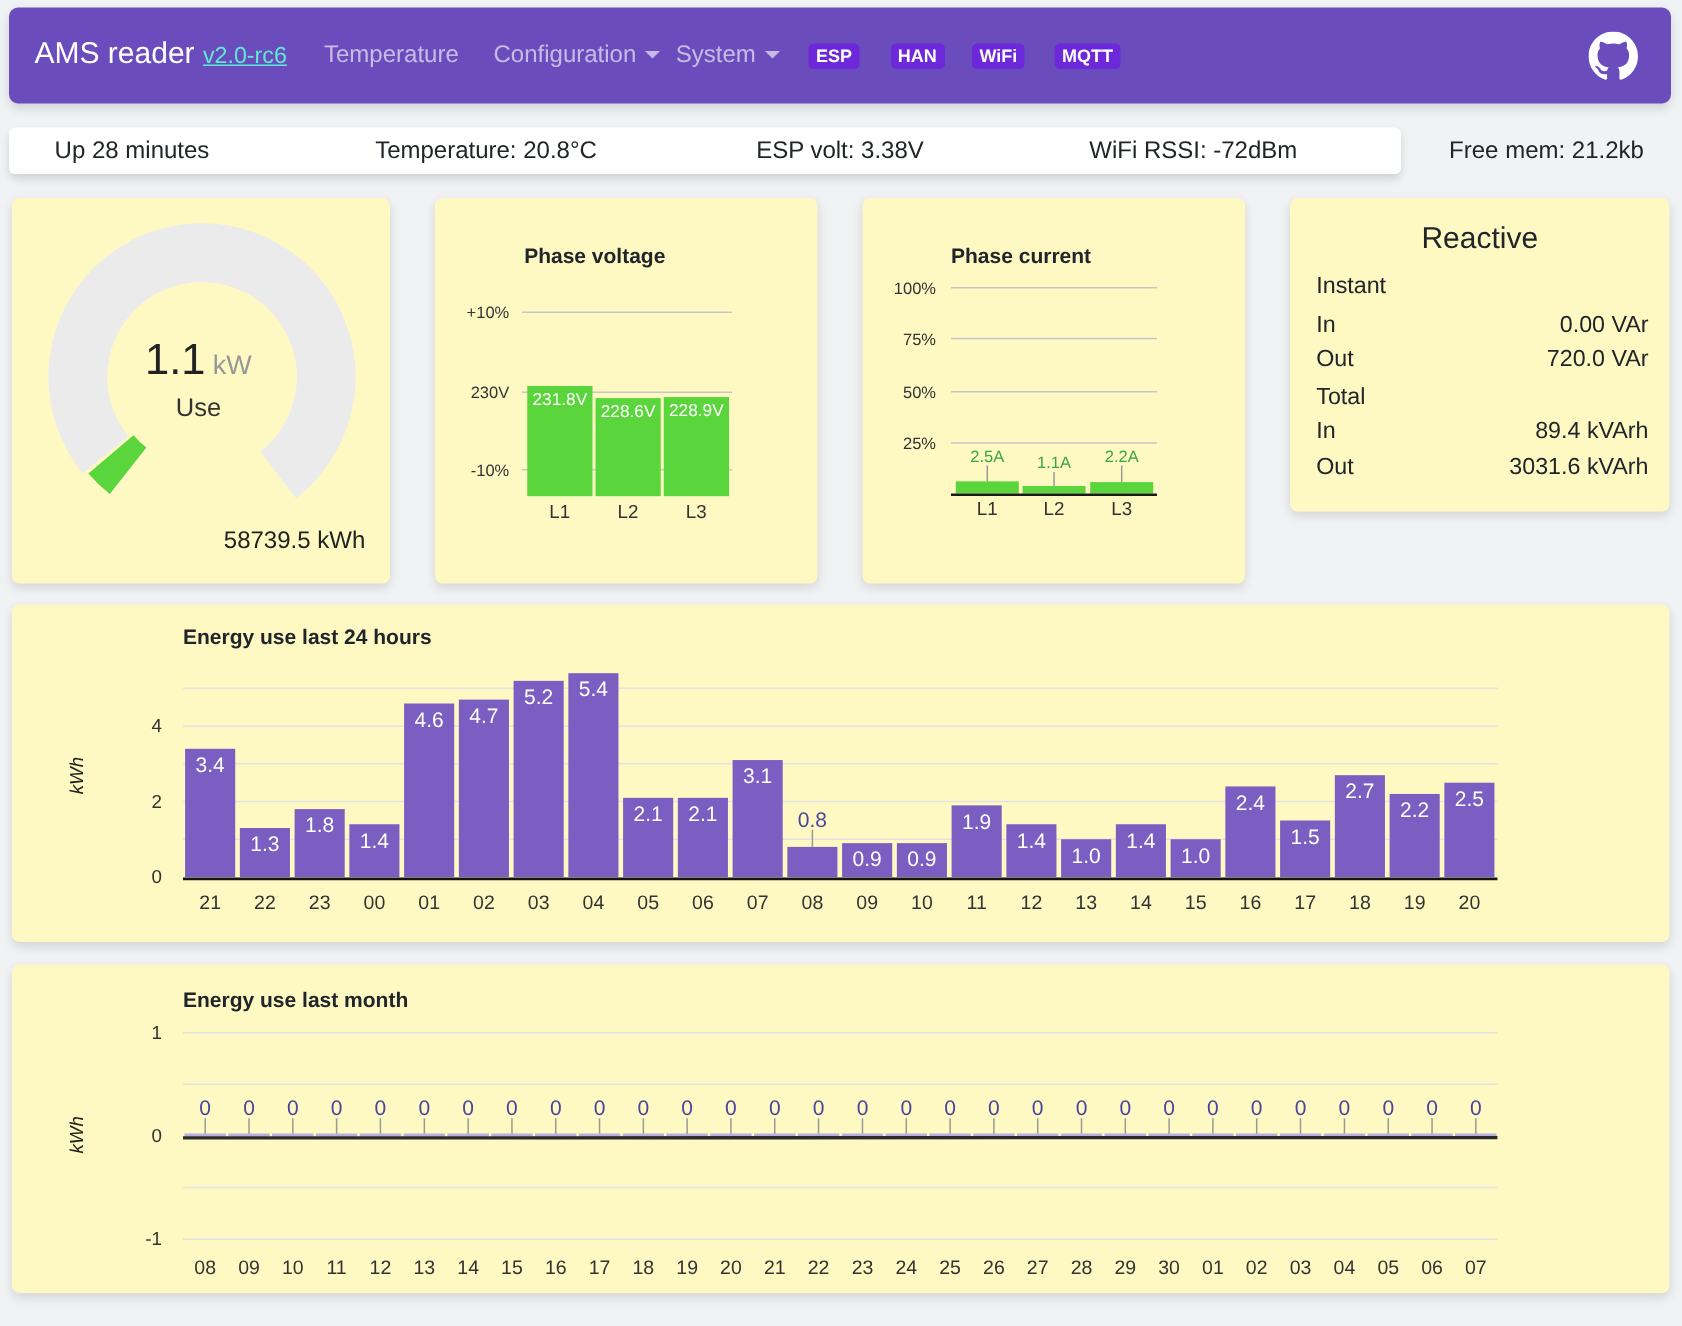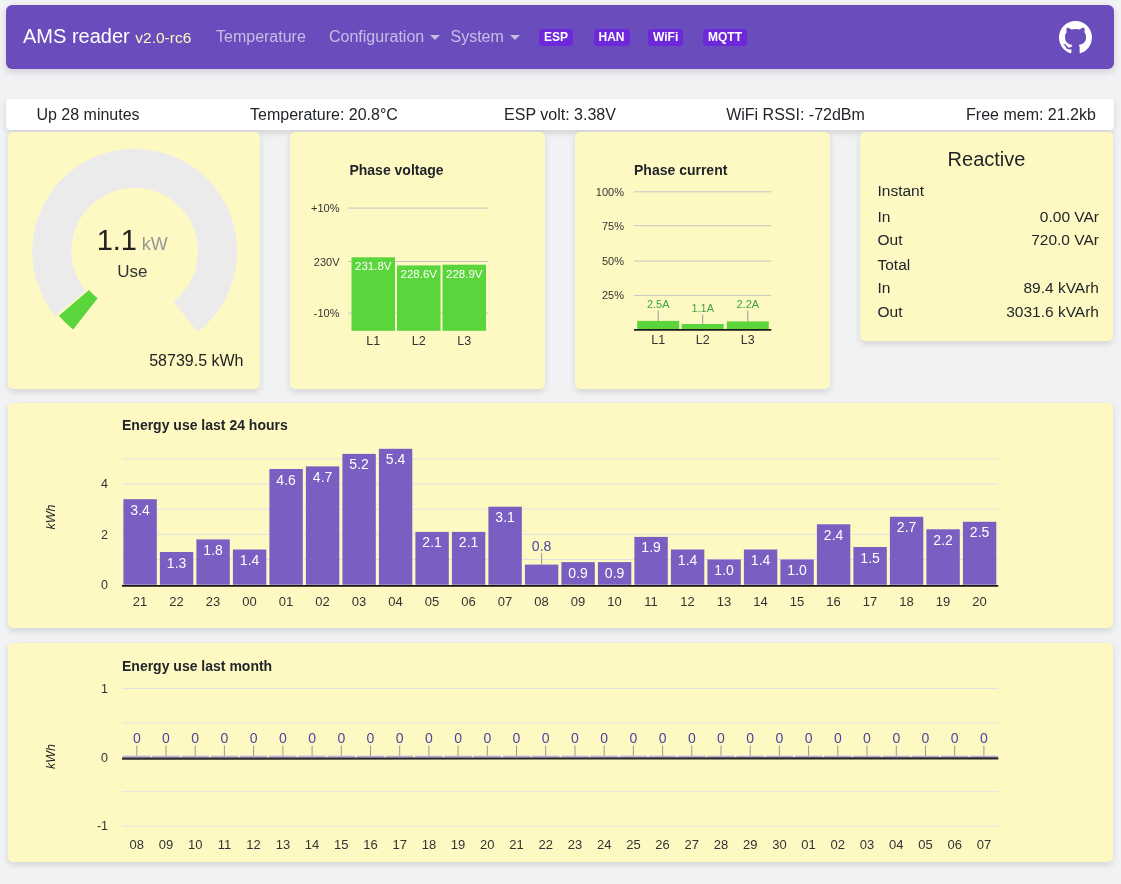--- a/index.html
+++ b/index.html
@@ -1,24 +1,24 @@
 <!DOCTYPE html>
 <html><head>
 <meta charset="utf-8">
 <style>
 * { margin:0; padding:0; box-sizing:border-box; }
 body { width:1121px; height:884px; background:#f1f2f4; font-family:"Liberation Sans", sans-serif; position:relative; overflow:hidden; }
 .navbar { position:absolute; left:6px; top:5px; width:1108px; height:63.5px; background:#6a4cbc; border-radius:6px; box-shadow:0 3px 7px rgba(45,45,75,.17); }
 .brand { position:absolute; left:17px; top:0; height:63.5px; line-height:63.5px; color:#fff; font-size:20px; }
-.brand .ver { font-size:15.5px; color:#fef9c3; }
+.brand .ver { font-size:15.5px; color:#5eead4;text-decoration:underline; }
 .navlink { position:absolute; top:0; height:63.5px; line-height:63.5px; color:rgba(255,255,255,.62); font-size:16px; }
 .caret { display:inline-block; vertical-align:2px; margin-left:6px; border-top:5px solid rgba(255,255,255,.62); border-left:5px solid transparent; border-right:5px solid transparent; }
 .badge { position:absolute; top:23.5px; height:17px; line-height:17px; padding:0 5px; background:#6d28d9; color:#fff; font-size:12px; font-weight:bold; border-radius:3.5px; }
 .gh { position:absolute; left:1053px; top:15.5px; width:33px; height:33px; }
-.statusbar { position:absolute; left:6px; top:99px; width:1108px; height:31px; background:#fff; border-radius:4px; box-shadow:0 3px 6px rgba(0,0,0,.13); }
+.statusbar { position:absolute; left:6px; top:85px; width:928px; height:31px; background:#fff; border-radius:4px; box-shadow:0 3px 6px rgba(0,0,0,.13); }
 .st { position:absolute; top:0; width:240px; height:31px; line-height:31px; text-align:center; font-size:16px; color:#212529; }
 .card { position:absolute; background:#fef9c3; border-radius:5px; box-shadow:0 3px 7px rgba(0,0,0,.12); }
 .rx-title { position:absolute; left:0; width:100%; top:17px; text-align:center; font-size:20px; color:#212529; line-height:20px; }
 .rxrow { position:absolute; left:17.5px; right:14px; height:16px; line-height:16px; font-size:15.5px; color:#212529; }
 .rxrow .val { float:right; }
 .bold { font-weight:normal; }
 </style>
 </head>
 <body>
 <div class="navbar">

